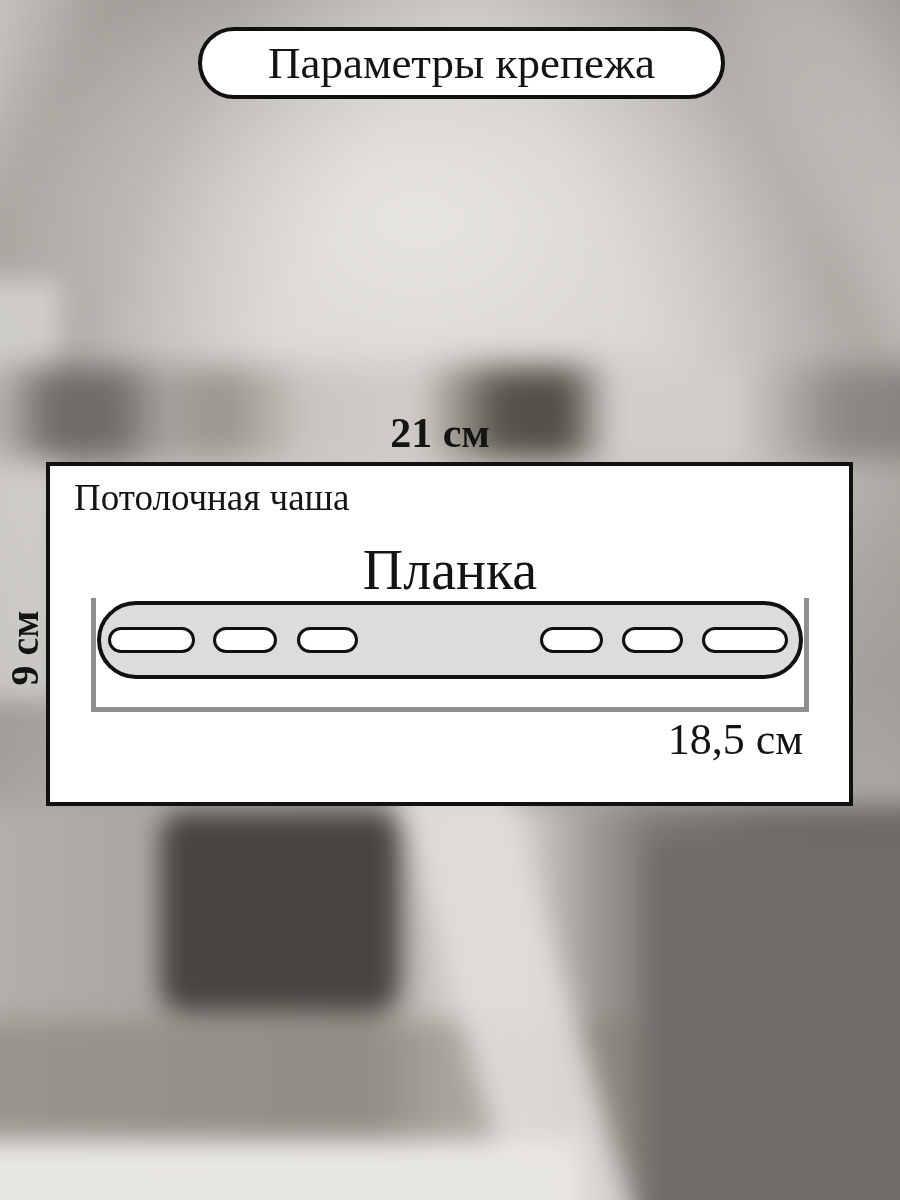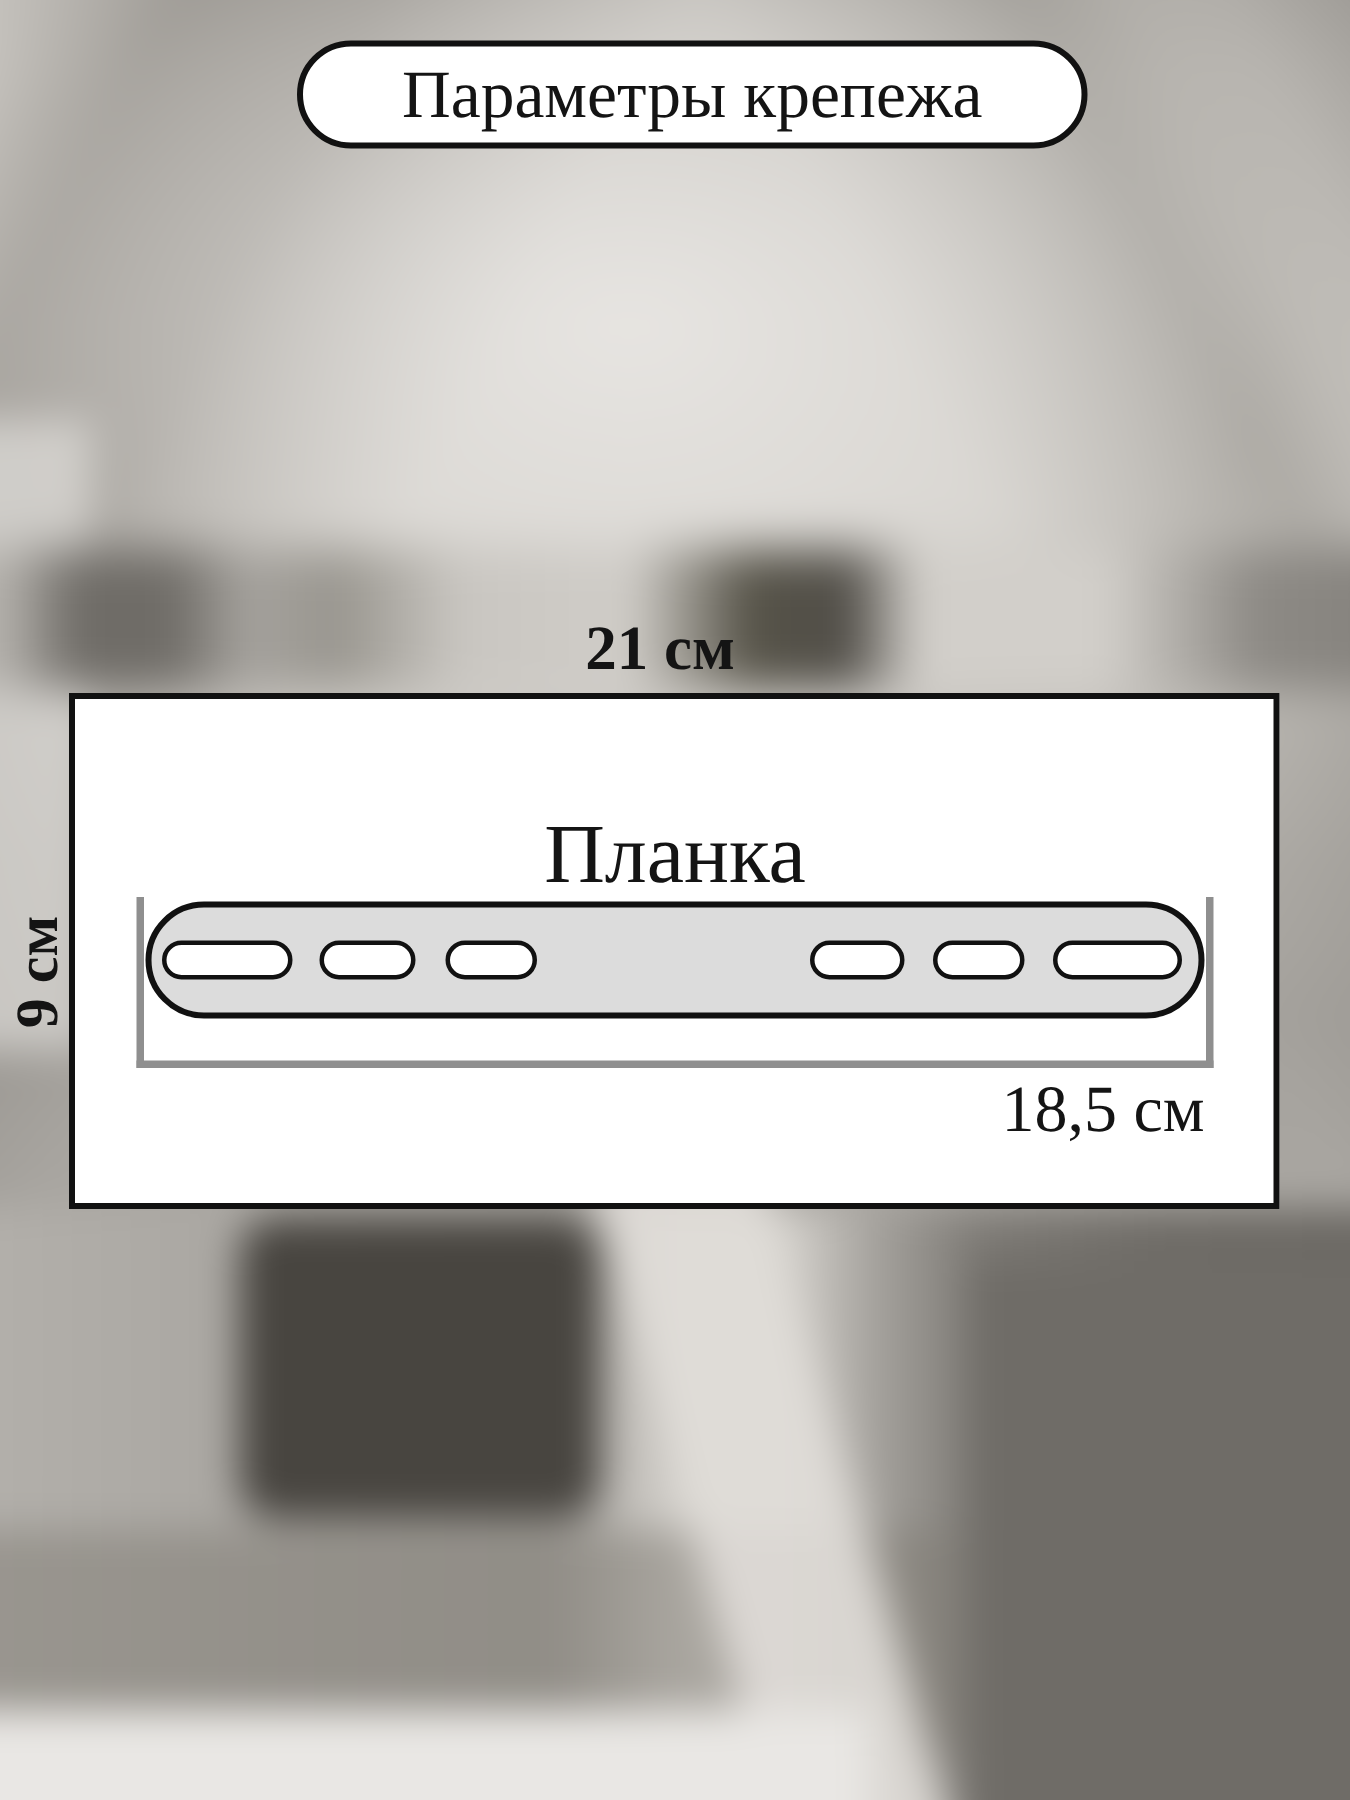--- a/index.html
+++ b/index.html
@@ -98,20 +98,21 @@
 
   <div class="title-pill">
     <span>Параметры крепежа</span>
   </div>
 
   <div class="dim-top">21 см</div>
 
   <div class="dim-left">9 см</div>
 
   <div class="panel">
+    <div class="cup-label">Потолочная чаша</div>
     <div class="plate-label">Планка</div>
     <div class="bracket"></div>
     <div class="plate" id="plate">
         <div class="slot" style="left: 7px; width: 87px;"></div>
         <div class="slot" style="left: 112px; width: 64px;"></div>
         <div class="slot" style="left: 196px; width: 61px;"></div>
         <div class="slot" style="left: 439px; width: 63px;"></div>
         <div class="slot" style="left: 521px; width: 61px;"></div>
         <div class="slot" style="left: 601px; width: 86px;"></div>
       </div>

